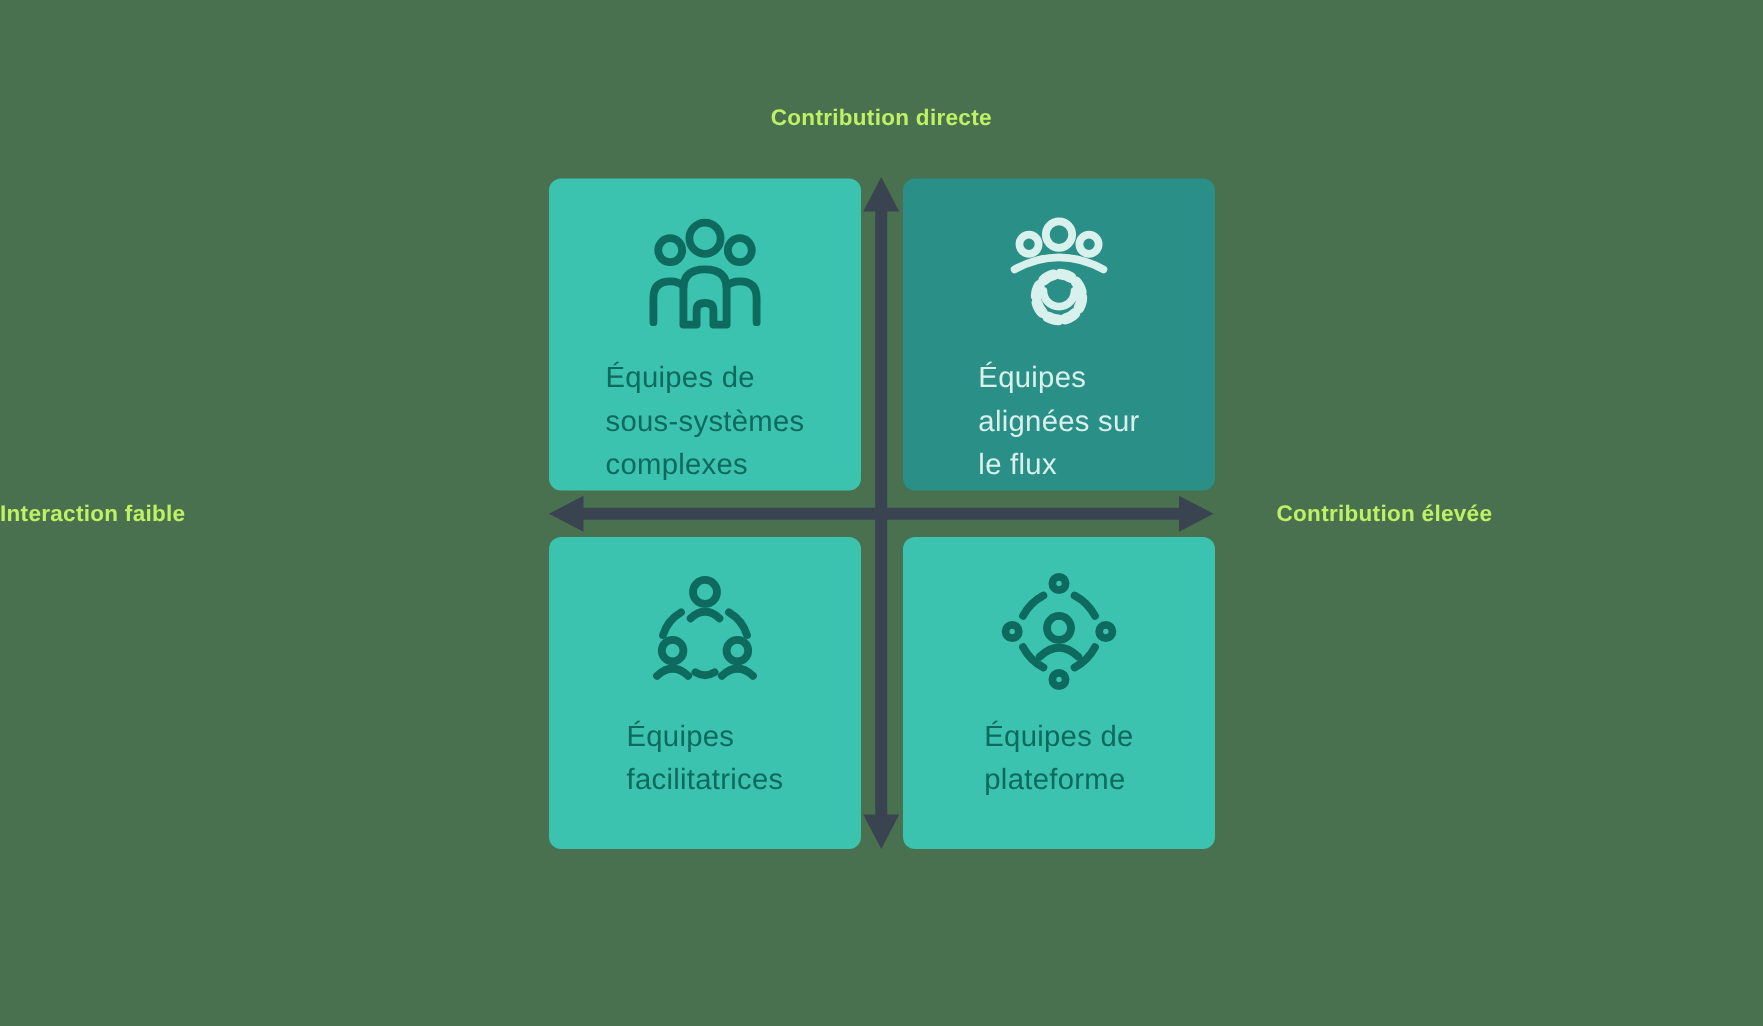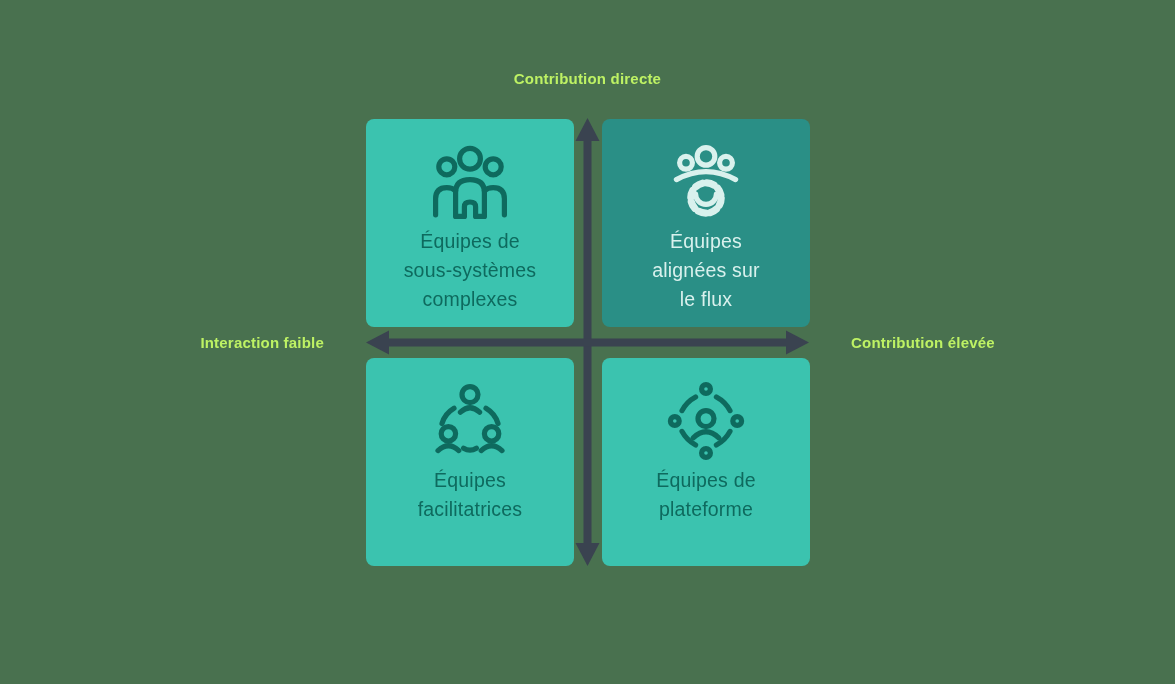--- a/index.html
+++ b/index.html
@@ -38,41 +38,40 @@
   .qbox.br { left: 602px; top: 358px; }
   .q-icon {
     height: 82px;
     display: flex;
     align-items: center;
     justify-content: center;
     flex: 0 0 auto;
   }
   .q-icon svg { display: block; }
   .q-label {
-    margin-top: 4px;
-    text-align: center;
+    margin-top: 15px;
     font-size: 19.5px;
     line-height: 29px;
     font-weight: 500;
     color: #0E6A5E;
     letter-spacing: 0.2px;
   }
   .qbox.dark .q-label { color: #D9F1ED; }
 
   
   .axis-label {
     position: absolute;
     font-size: 15px;
     font-weight: bold;
     color: #bef264;
     letter-spacing: 0.2px;
   }
   .axis-top    { left: 0; right: 0; top: 70px;  text-align: center; }
   .axis-bottom { left: 0; right: 0; top: 599px; text-align: center; }
-  .axis-left   { left: 0; width: 324px; top: 334px; text-align: right; }
+  .axis-left   { left: 0; width: 324px; top: 334px; text-align: left; }
   .axis-right  { left: 851px; top: 334px; }
 
   
   .arrows {
     position: absolute;
     left: 0; top: 0;
     pointer-events: none;
   }
 </style>
 </head>

